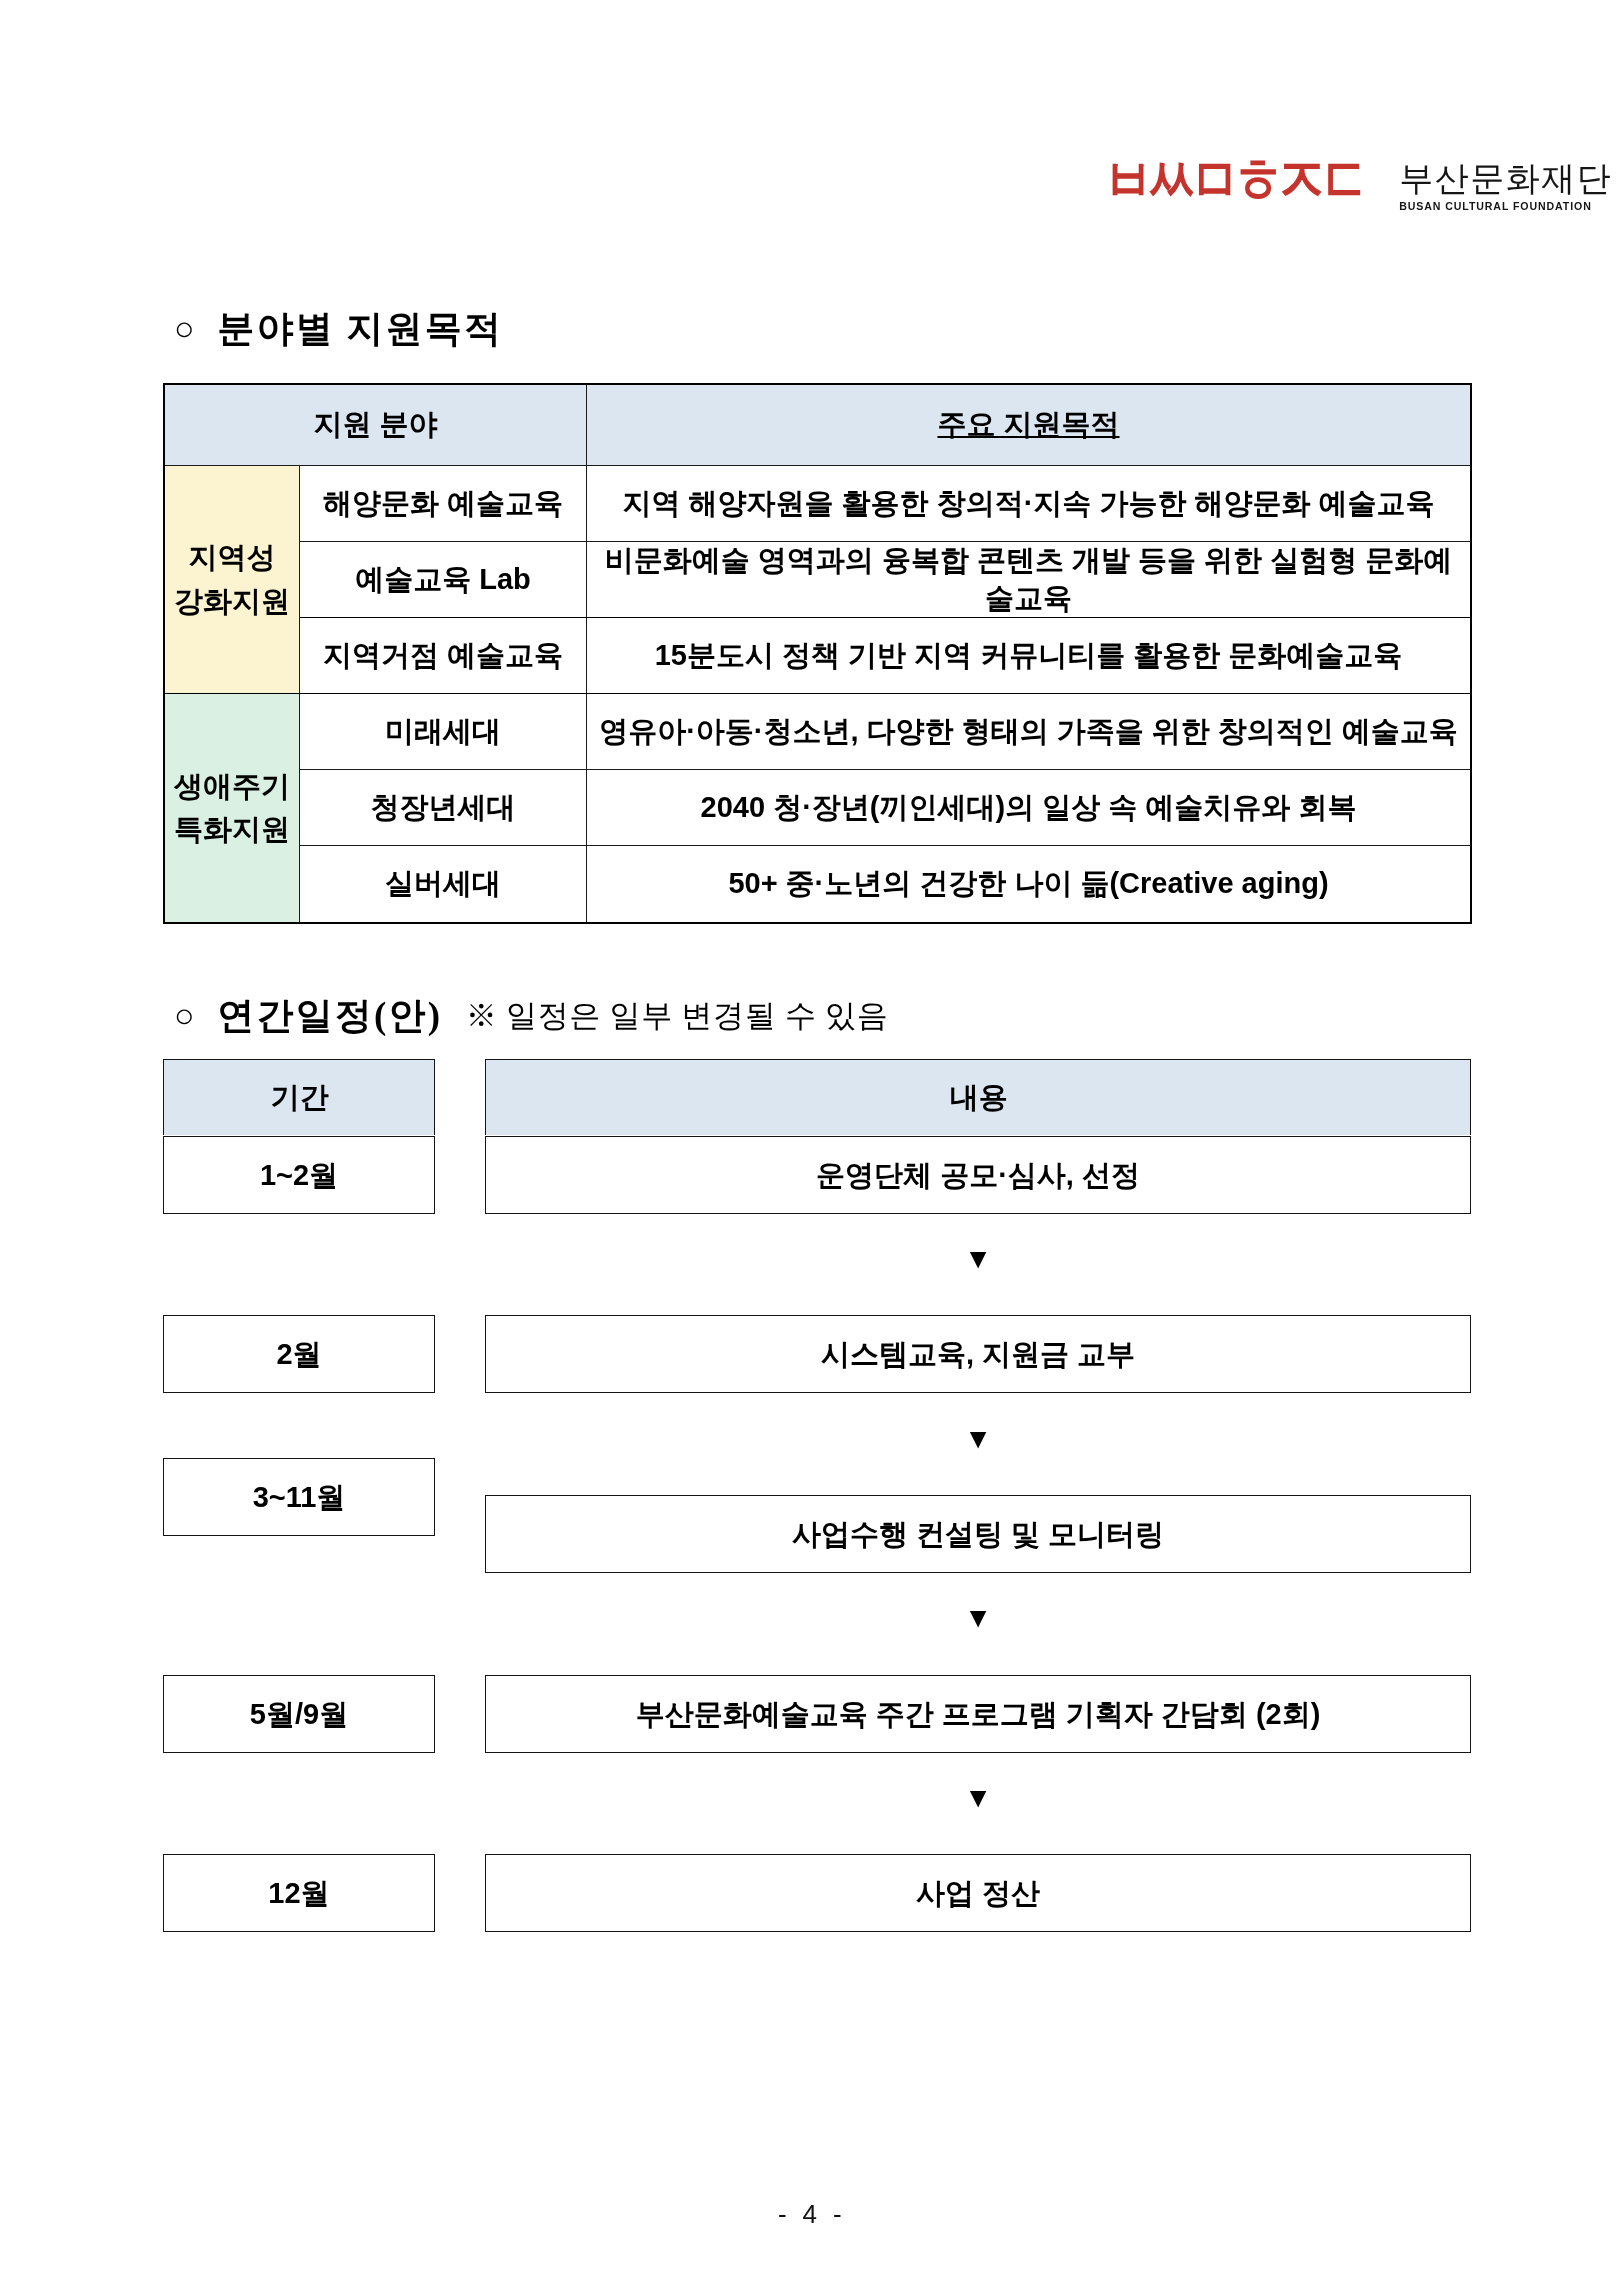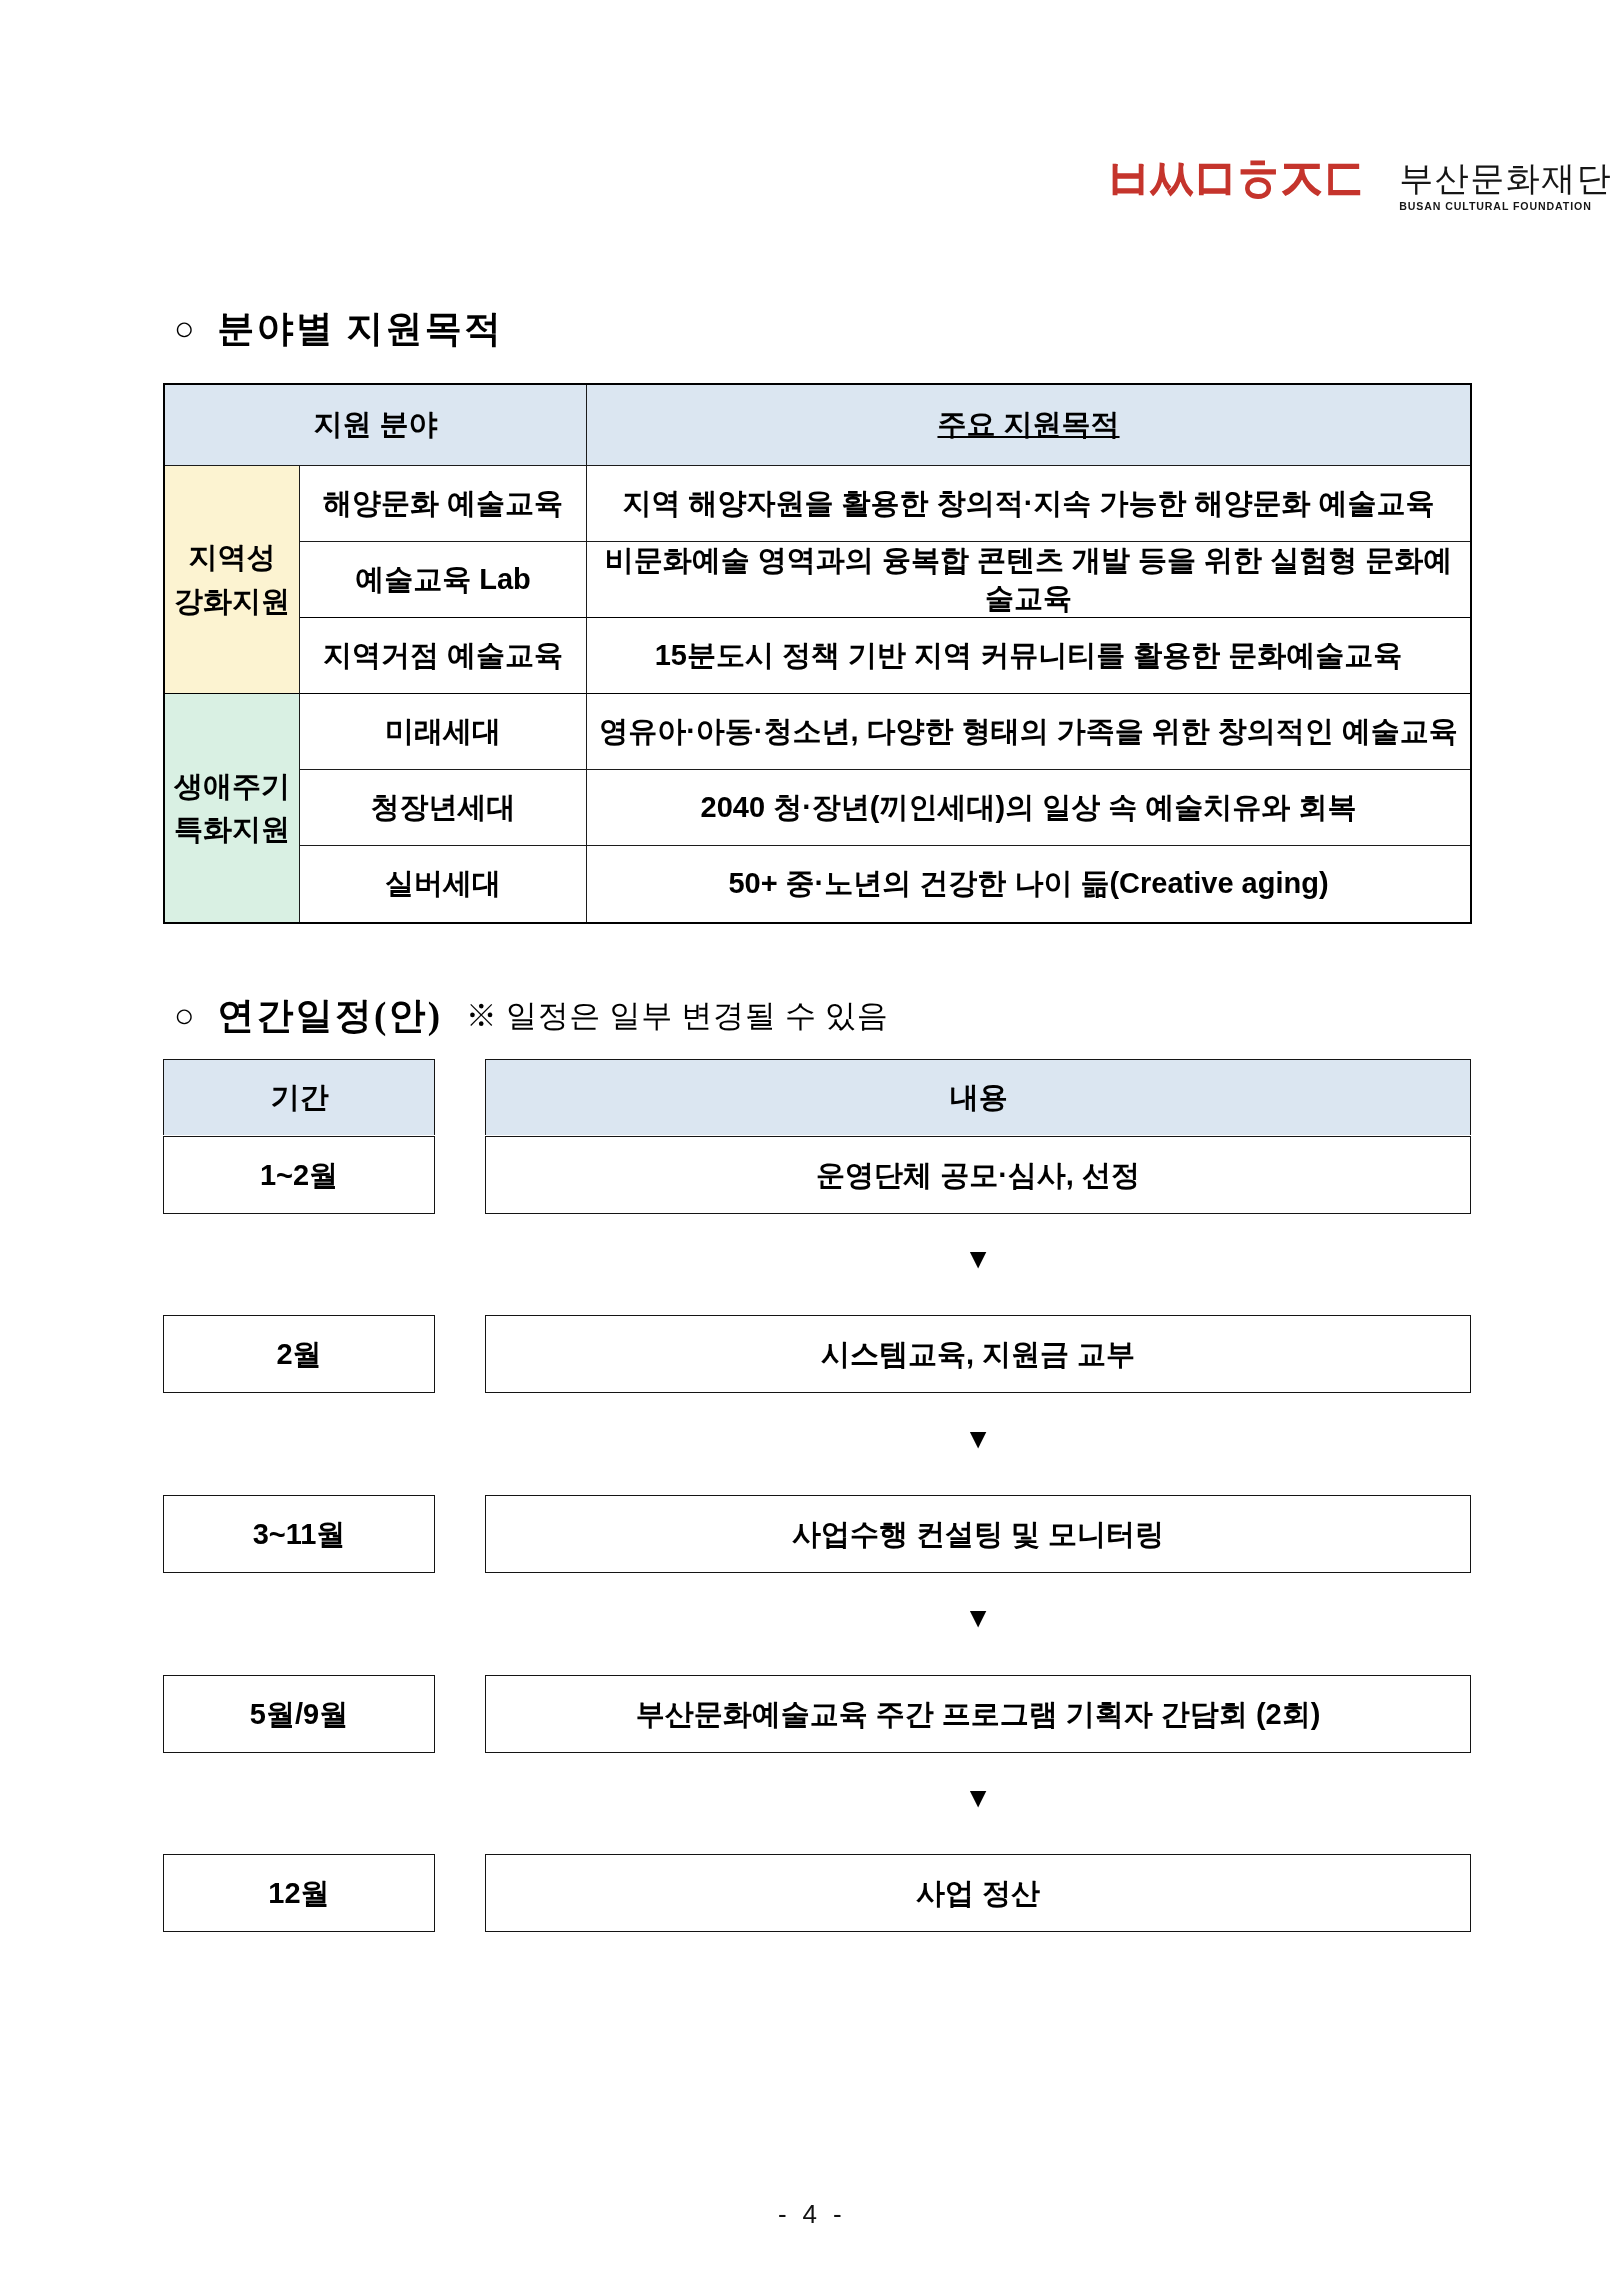--- a/index.html
+++ b/index.html
@@ -140,21 +140,21 @@
   <div class="sched-box head col-content h104" style="top:1059px;">내용</div>
 
   <div class="sched-box col-period h106" style="top:1136px;">1~2월</div>
   <div class="sched-box col-content h106" style="top:1136px;">운영단체 공모·심사, 선정</div>
   <div class="arrow" style="top:1245px;">▼</div>
 
   <div class="sched-box col-period h106" style="top:1315px;">2월</div>
   <div class="sched-box col-content h106" style="top:1315px;">시스템교육, 지원금 교부</div>
   <div class="arrow" style="top:1425px;">▼</div>
 
-  <div class="sched-box col-period h106" style="top:1495px;">3~11월</div>
+  <div class="sched-box col-period h106" style="top:1458px;">3~11월</div>
   <div class="sched-box col-content h106" style="top:1495px;">사업수행 컨설팅 및 모니터링</div>
   <div class="arrow" style="top:1604px;">▼</div>
 
   <div class="sched-box col-period h106" style="top:1675px;">5월/9월</div>
   <div class="sched-box col-content h106" style="top:1675px;">부산문화예술교육 주간 프로그램 기획자 간담회 (2회)</div>
   <div class="arrow" style="top:1784px;">▼</div>
 
   <div class="sched-box col-period h106" style="top:1854px;">12월</div>
   <div class="sched-box col-content h106" style="top:1854px;">사업 정산</div>
 

